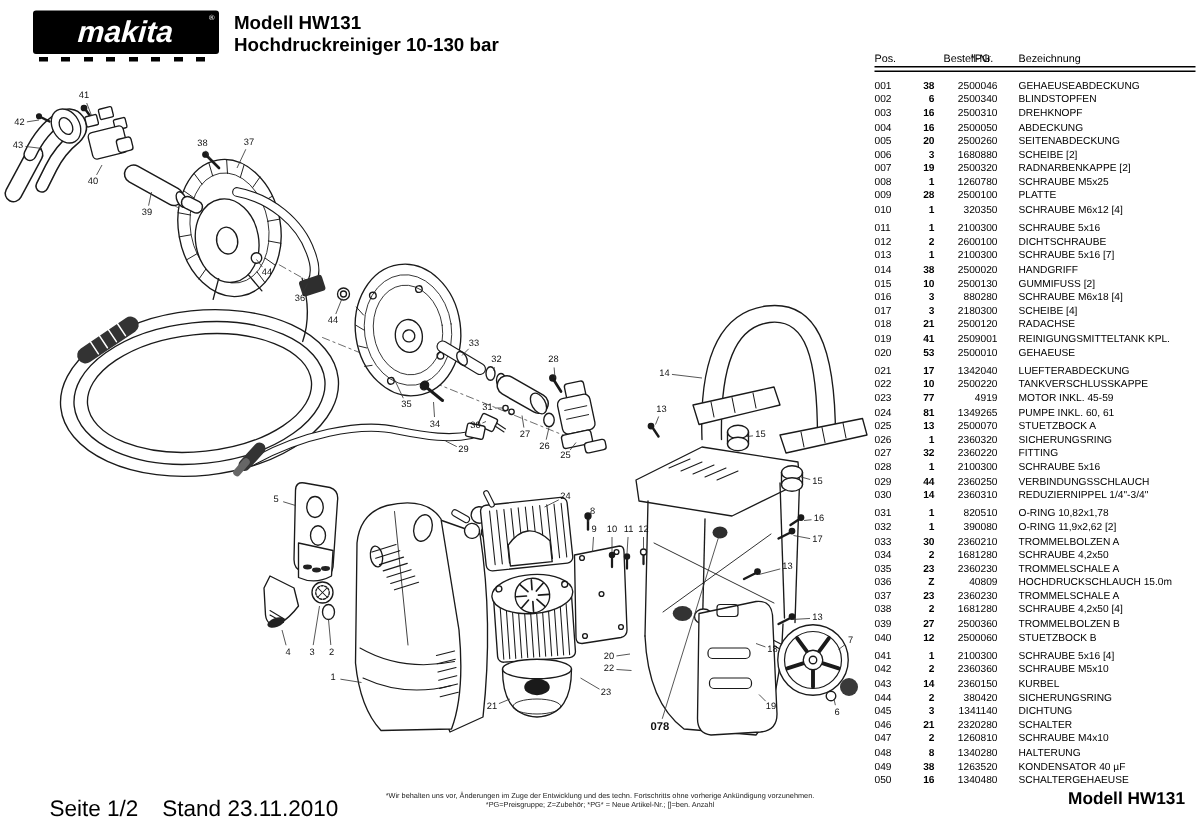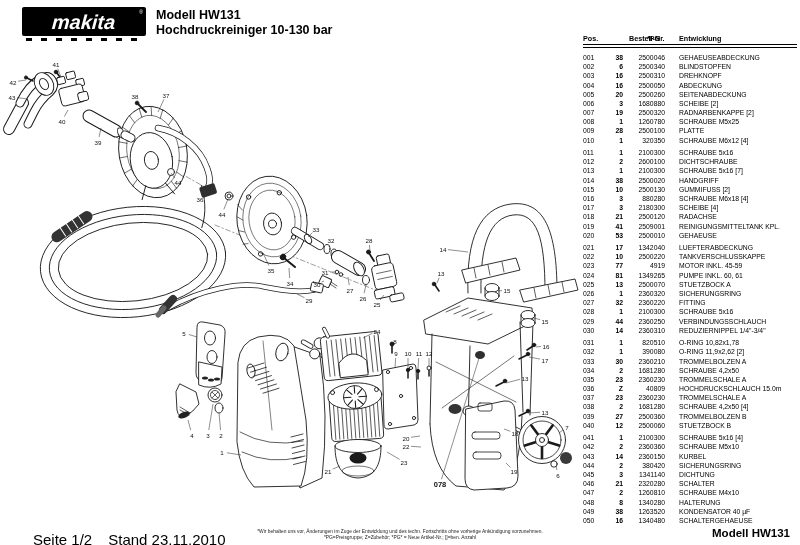--- a/index.html
+++ b/index.html
@@ -9,21 +9,21 @@
   .logo{position:absolute;left:22px;top:7px;width:124px;height:29px;background:#000;
         border-radius:2px;display:flex;align-items:center;justify-content:center;}
   .logo .word{color:#fff;font-size:20px;font-weight:bold;font-style:italic;
         letter-spacing:0px;transform:skewX(-4deg);line-height:1;}
   .logo .reg{position:absolute;right:3px;top:2px;color:#fff;font-size:5px;font-style:normal;}
   .logo-dashes{position:absolute;left:26px;top:38px;width:118px;height:3px;
         background:repeating-linear-gradient(90deg,#000 0 6px,transparent 6px 15px);}
   .title{position:absolute;left:156px;top:8px;font-size:12.5px;font-weight:bold;line-height:15px;}
   
   .ptable{position:absolute;left:583px;top:33px;width:214px;font-size:6.8px;}
-  .thead{display:grid;grid-template-columns:24px 16px 42px 1fr;font-size:7.2px;font-weight:bold;height:10px;align-items:end;}
+  .thead{display:grid;grid-template-columns:24px 16px 42px 1fr;font-size:7.2px;font-weight:normal;height:10px;align-items:end;}
   .thead .c3{padding-left:6px;}
   .thead .c4{padding-left:14px;}
   .thead .c2{text-align:right;margin-left:40px;}
   .hrule{border-top:1.6px solid #000;border-bottom:1px solid #000;height:2.4px;margin-top:1px;}
   .rows{margin-top:4.6px;}
   .prow{display:grid;grid-template-columns:24px 16px 42px 1fr;height:9.2px;line-height:9.2px;white-space:nowrap;}
   .prow.gap{margin-top:3.2px;}
   .prow .c2{text-align:right;font-weight:bold;}
   .prow .c3{text-align:right;}
   .prow .c4{padding-left:14px;}
@@ -49,21 +49,21 @@
 <div class="title">
   <div>Modell HW131</div>
   <div>Hochdruckreiniger 10-130 bar</div>
 </div>
 
 <div class="ptable">
   <div class="thead">
     <span class="c1">Pos.</span>
     <span class="c2">*PG</span>
     <span class="c3">Bestell-Nr.</span>
-    <span class="c4">Entwicklung</span>
+    <span class="c4">Bezeichnung</span>
   </div>
   <div class="hrule"></div>
   <div class="rows" id="rows">
       <div class="prow">
         <span class="c1">001</span>
         <span class="c2">38</span>
         <span class="c3">2500046</span>
         <span class="c4">GEHAEUSEABDECKUNG</span>
       </div>
       <div class="prow">

